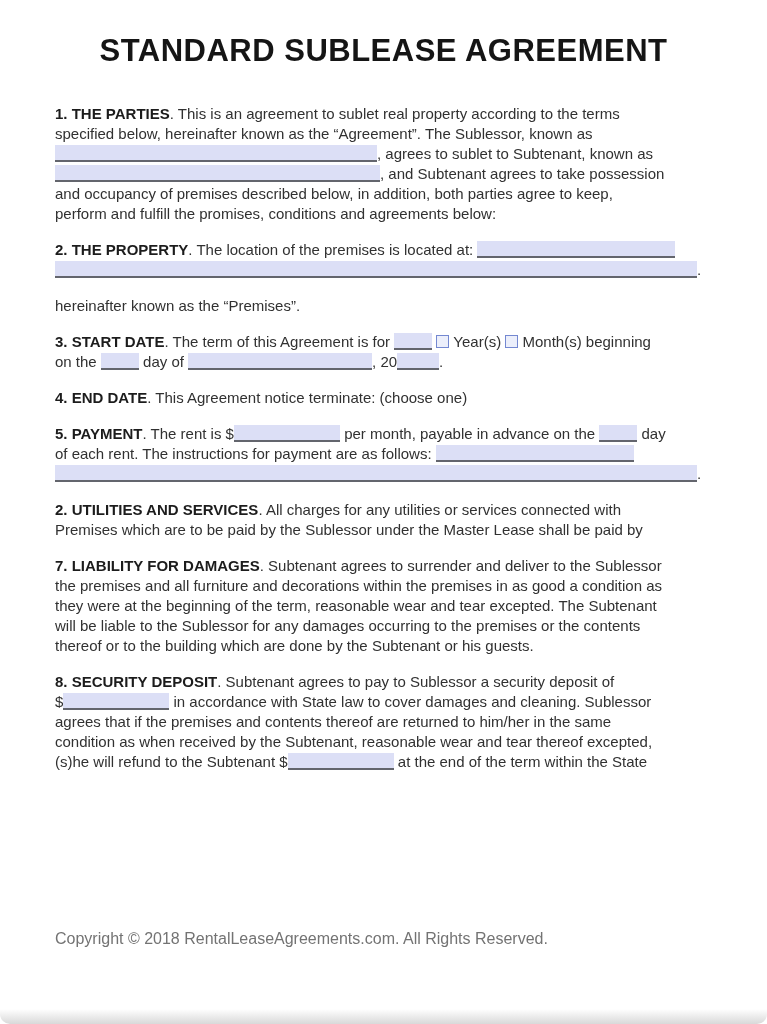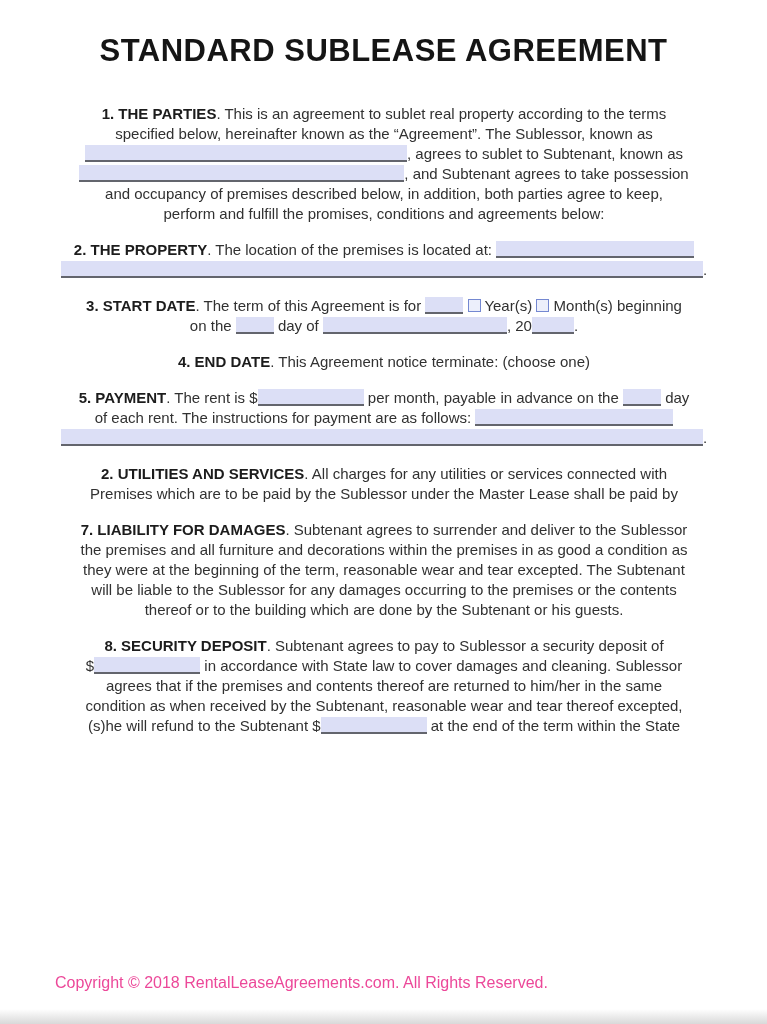--- a/index.html
+++ b/index.html
@@ -4,36 +4,36 @@
 <style>
   html, body { margin: 0; padding: 0; background: #ffffff; }
   .page {
     position: relative;
     width: 767px;
     height: 1024px;
     background: #ffffff;
     overflow: hidden;
     font-family: "Liberation Sans", "DejaVu Sans", sans-serif;
     color: #303030;
+    border-radius: 10px;
   }
   .doc-title {
     margin: 33px 0 0 0;
     text-align: center;
     font-size: 31px;
     font-weight: 700;
     letter-spacing: 0.5px;
     color: #151515;
     font-family: "Liberation Sans", "DejaVu Sans", sans-serif;
   }
   .doc-body {
     position: absolute;
     top: 104px;
     left: 55px;
     width: 658px;
-    text-align: center;
   }
   .para {
     margin: 0 0 16px 0;
     font-size: 15px;
     line-height: 20px;
     color: #313131;
   }
   .para b { color: #1c1c1c; }
   .field {
     display: inline-block;
@@ -55,40 +55,41 @@
     display: inline-block;
     width: 11px;
     height: 11px;
     background: #eceffb;
     border: 1.5px solid #7488d1;
     vertical-align: -1px;
   }
   .doc-footer {
     position: absolute;
     left: 55px;
-    top: 974px;
+    top: 930px;
     font-size: 16px;
-    color: #ec4899;
+    color: #737373;
   }
   .page-edge {
     position: absolute;
     left: 0; right: 0; bottom: 0;
     height: 15px;
     background: linear-gradient(to bottom, rgba(178,178,178,0) 0%, rgba(170,170,170,0.45) 100%);
   }
 </style>
 </head>
 <body>
 
 <div class="page">
   <h1 class="doc-title">STANDARD SUBLEASE AGREEMENT</h1>
 
   <div class="doc-body">
       <p class="para"><b>1. THE PARTIES</b><span>. This is an agreement to sublet real property according to the terms</span><br><span>specified below, hereinafter known as the “Agreement”. The Sublessor, known as</span><br><span class="field fw-name"></span><span>, agrees to sublet to Subtenant, known as</span><br><span class="field fw-name2"></span><span>, and Subtenant agrees to take possession</span><br><span>and occupancy of premises described below, in addition, both parties agree to keep,</span><br><span>perform and fulfill the promises, conditions and agreements below:</span></p>
       <p class="para"><b>2. THE PROPERTY</b><span>. The location of the premises is located at: </span><span class="field fw-mid"></span><br><span class="field fw-full"></span><span>.</span></p>
+      <p class="para"><span>hereinafter known as the “Premises”.</span></p>
       <p class="para"><b>3. START DATE</b><span>. The term of this Agreement is for </span><span class="field fw-tiny"></span><span> </span><span class="checkbox"></span><span> Year(s) </span><span class="checkbox"></span><span> Month(s) beginning</span><br><span>on the </span><span class="field fw-tiny"></span><span> day of </span><span class="field fw-month"></span><span>, 20</span><span class="field fw-year"></span><span>.</span></p>
       <p class="para"><b>4. END DATE</b><span>. This Agreement notice terminate: (choose one)</span></p>
       <p class="para"><b>5. PAYMENT</b><span>. The rent is $</span><span class="field fw-money"></span><span> per month, payable in advance on the </span><span class="field fw-tiny"></span><span> day</span><br><span>of each rent. The instructions for payment are as follows: </span><span class="field fw-mid"></span><br><span class="field fw-full"></span><span>.</span></p>
       <p class="para"><b>2. UTILITIES AND SERVICES</b><span>. All charges for any utilities or services connected with</span><br><span>Premises which are to be paid by the Sublessor under the Master Lease shall be paid by</span><br></p>
       <p class="para"><b>7. LIABILITY FOR DAMAGES</b><span>. Subtenant agrees to surrender and deliver to the Sublessor</span><br><span>the premises and all furniture and decorations within the premises in as good a condition as</span><br><span>they were at the beginning of the term, reasonable wear and tear excepted. The Subtenant</span><br><span>will be liable to the Sublessor for any damages occurring to the premises or the contents</span><br><span>thereof or to the building which are done by the Subtenant or his guests.</span></p>
       <p class="para"><b>8. SECURITY DEPOSIT</b><span>. Subtenant agrees to pay to Sublessor a security deposit of</span><br><span>$</span><span class="field fw-money"></span><span> in accordance with State law to cover damages and cleaning. Sublessor</span><br><span>agrees that if the premises and contents thereof are returned to him/her in the same</span><br><span>condition as when received by the Subtenant, reasonable wear and tear thereof excepted,</span><br><span>(s)he will refund to the Subtenant $</span><span class="field fw-money"></span><span> at the end of the term within the State</span></p>
     </div>
 
   <div class="doc-footer">Copyright © 2018 RentalLeaseAgreements.com. All Rights Reserved.</div>
   <div class="page-edge"></div>

